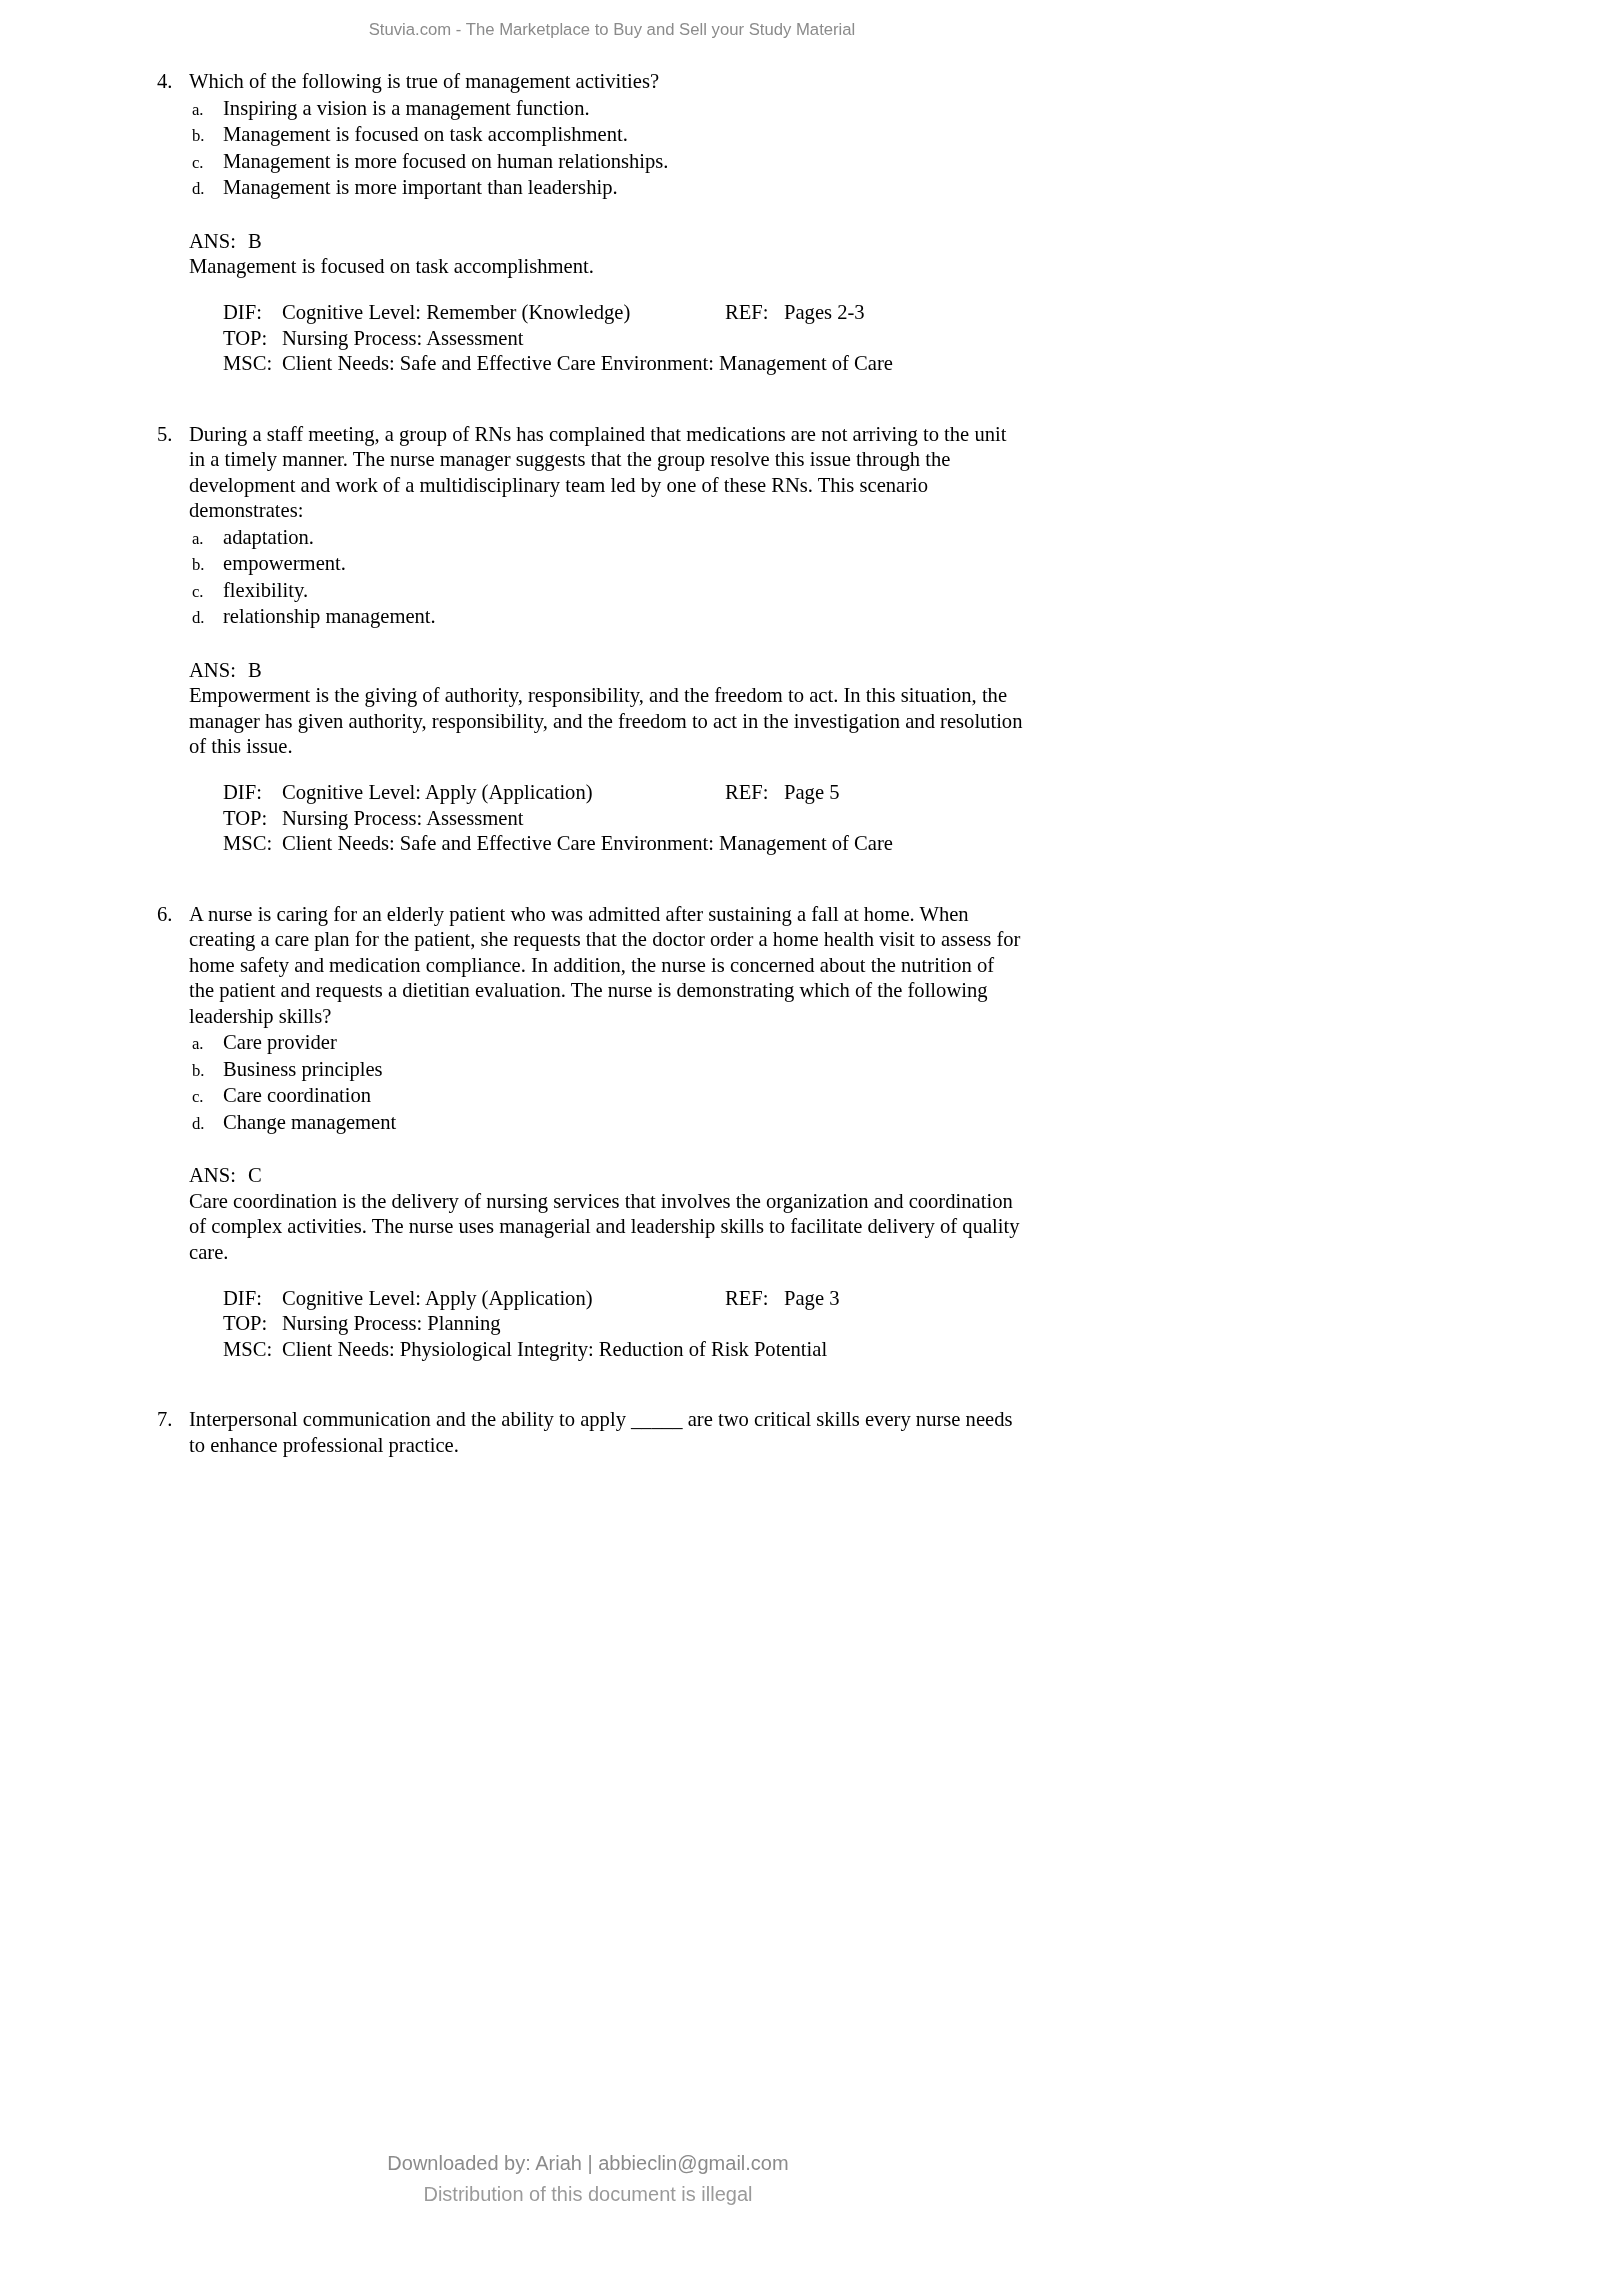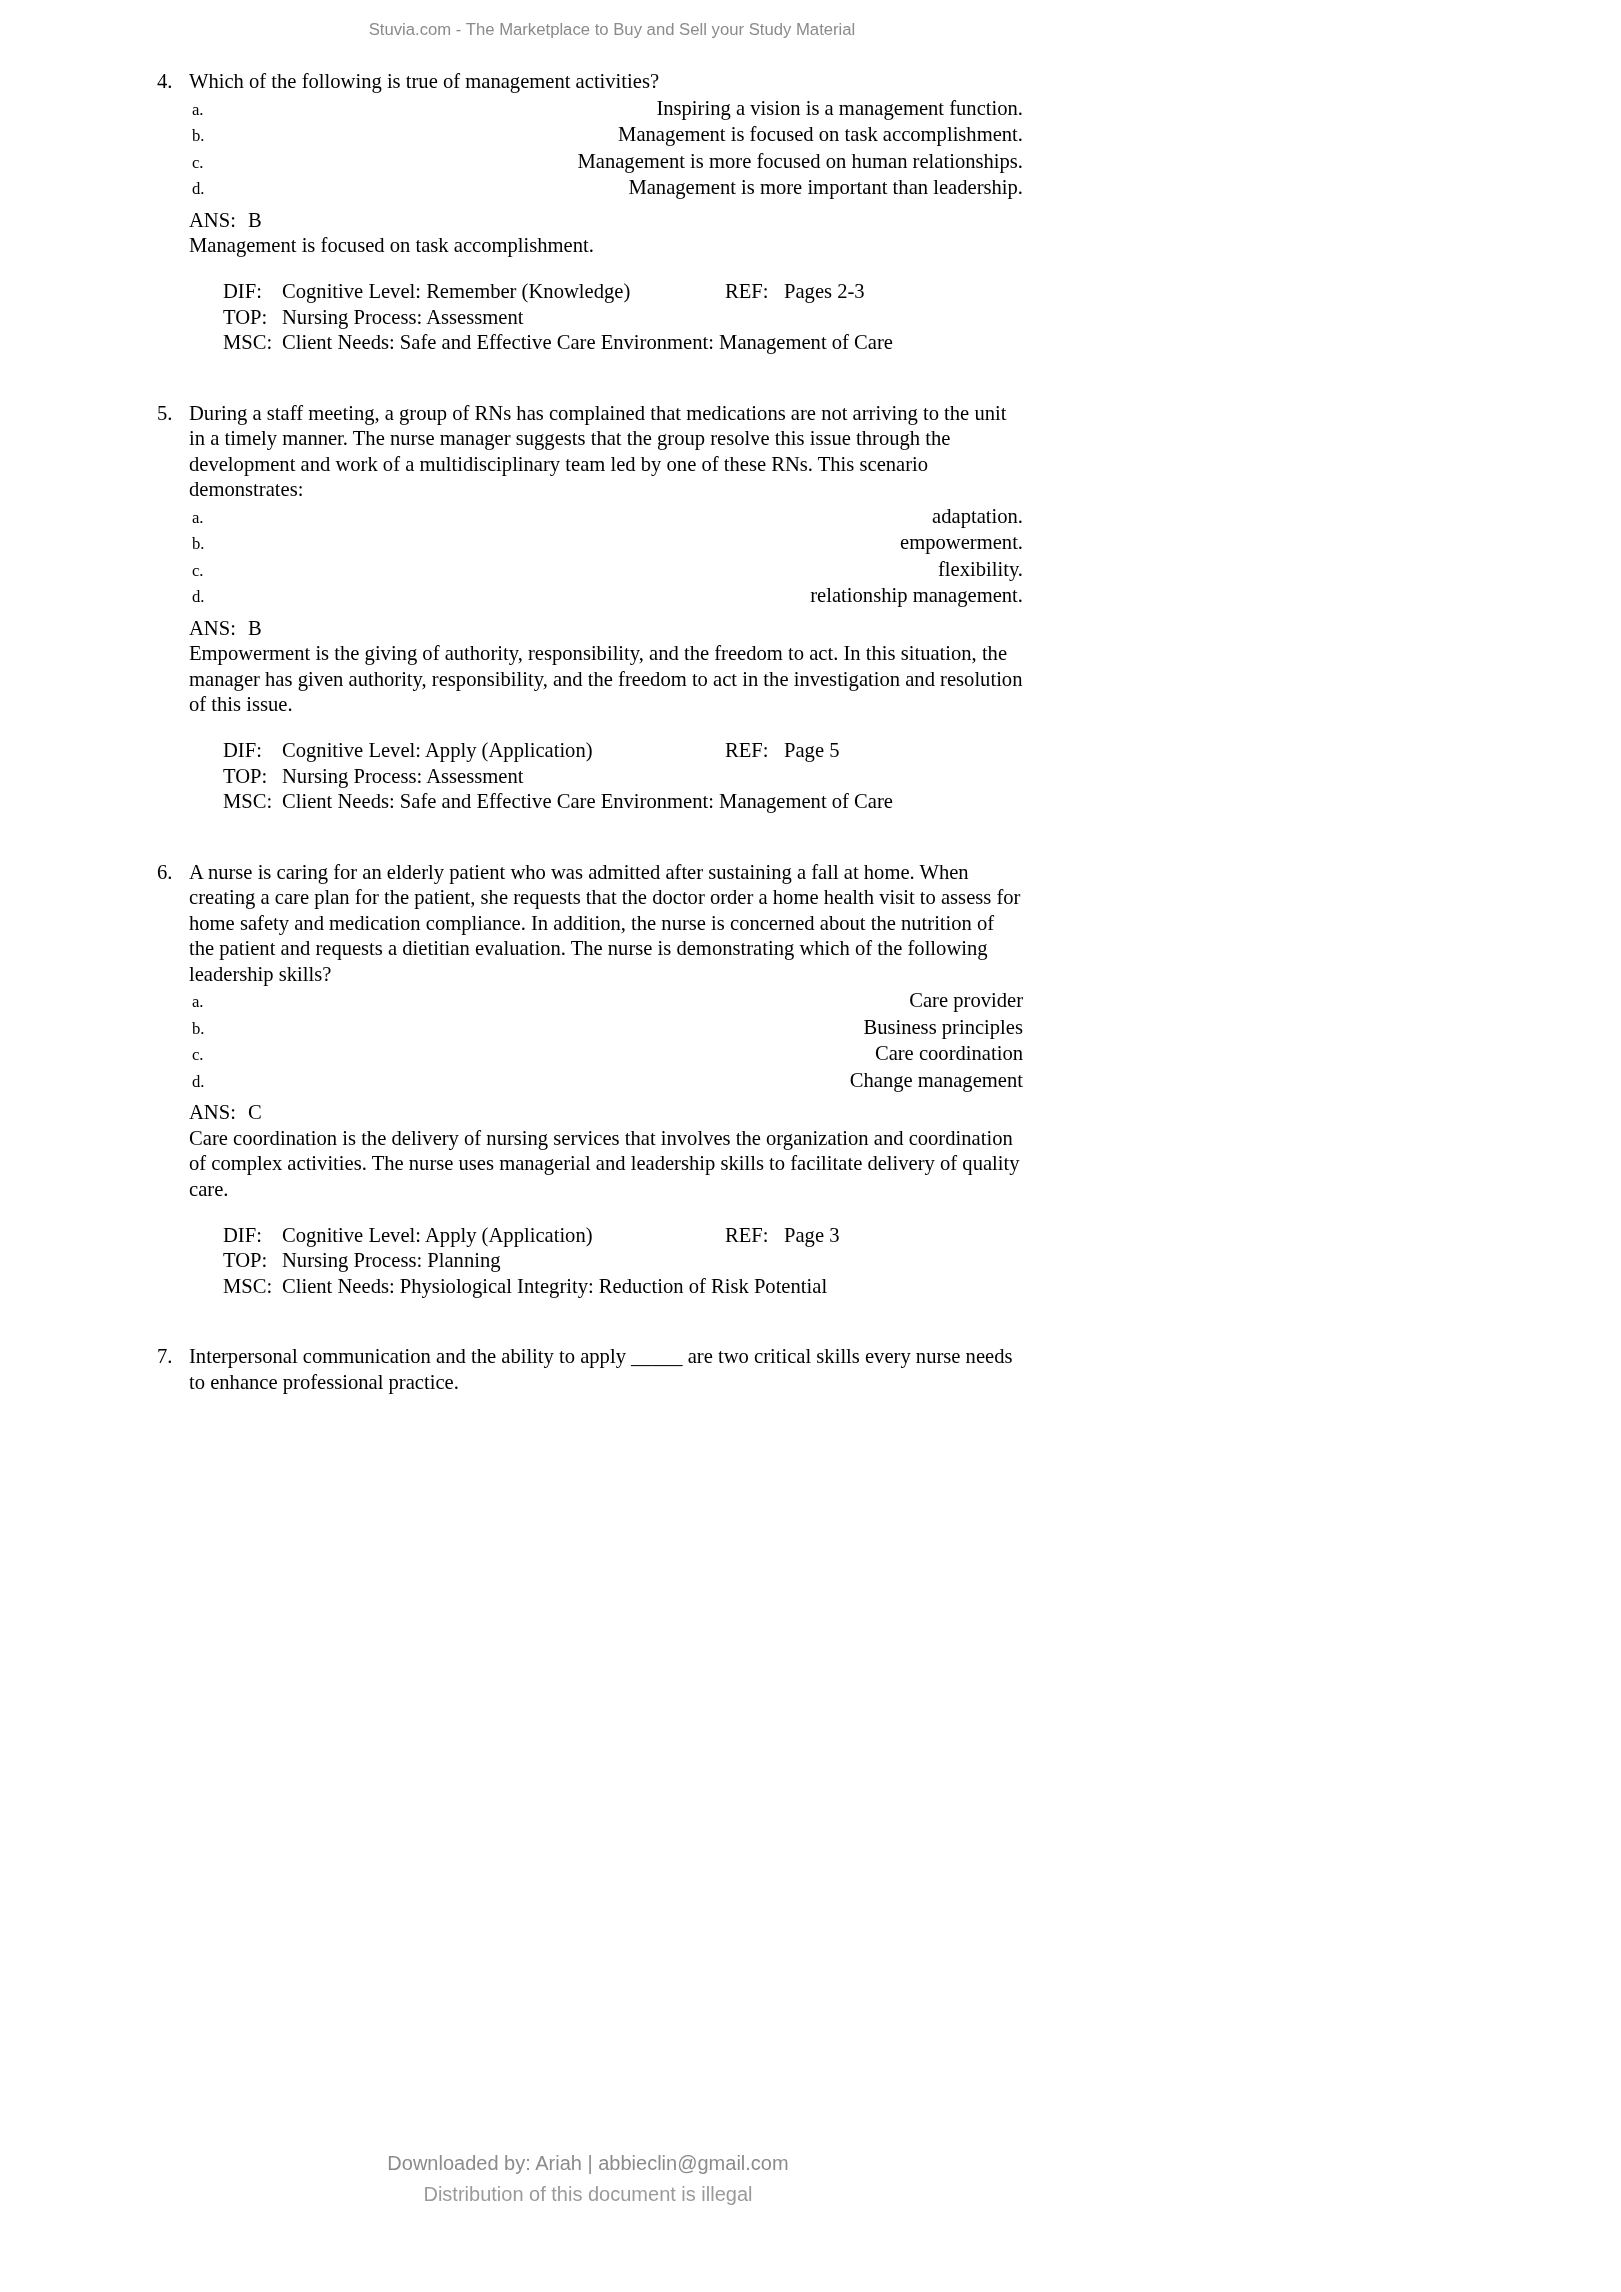--- a/index.html
+++ b/index.html
@@ -31,22 +31,22 @@
     width: 866px;
     font-size: 20.6px;
     line-height: 25.5px;
   }
   .question { display: flex; margin-bottom: 45px; }
   .q-num { flex: 0 0 32px; }
   .q-body { flex: 1; min-width: 0; }
   .options { margin-top: 1px; }
   .opt { display: flex; align-items: baseline; }
   .opt-letter { flex: 0 0 34px; font-size: 16.7px; padding-left: 2.9px; }
-  .opt-text { flex: 1; text-align: right; }
-  .ans-block { margin-top: 6px; }
+  .opt-text { flex: 1; }
+  .ans-block { margin-top: 27px; }
   .ans-label { display: inline-block; width: 59px; }
   .meta { margin-top: 20.6px; }
   .meta-row { position: relative; }
   .meta-label { display: inline-block; width: 59px; vertical-align: top; margin-left: 34px; }
   .meta-value { display: inline-block; width: 470px; vertical-align: top; }
   .ref-group { position: absolute; left: 536px; top: 0; white-space: nowrap; }
   .ref-label { display: inline-block; width: 59px; }
   .doc-footer {
     position: absolute;
     top: 2152px;

